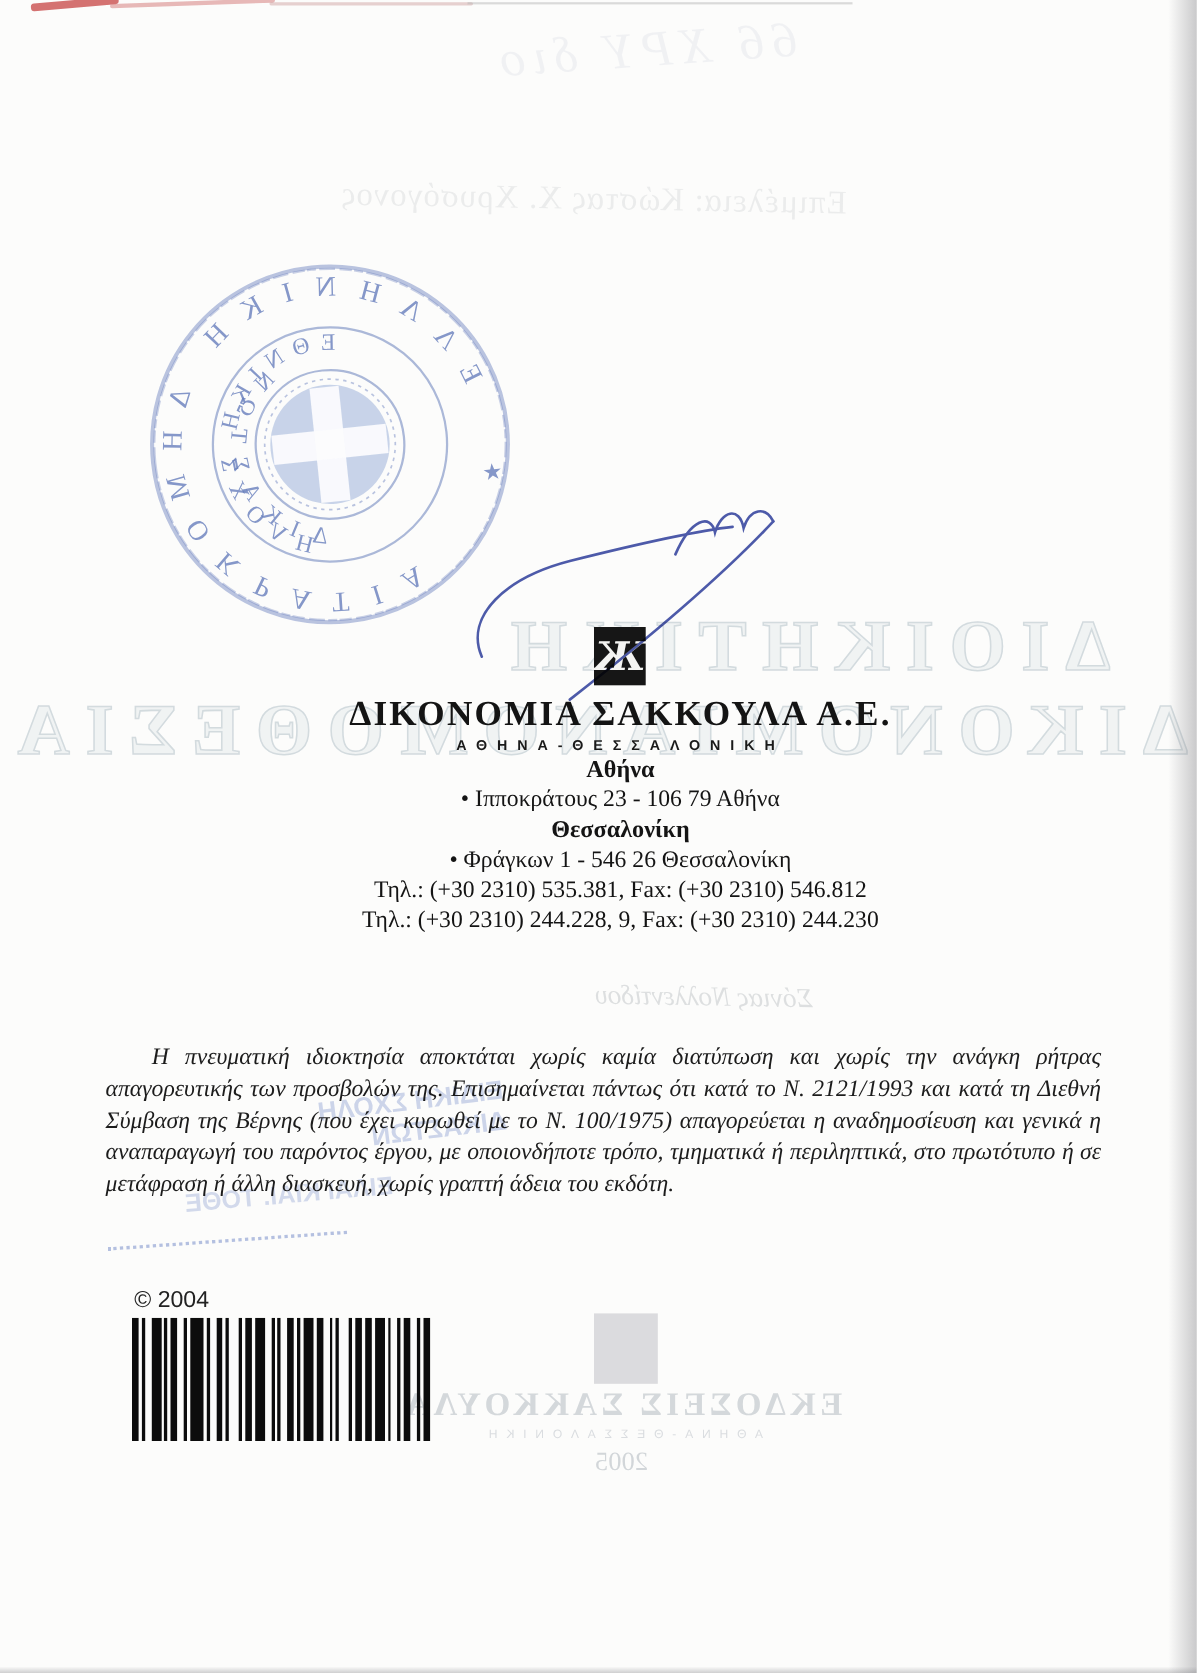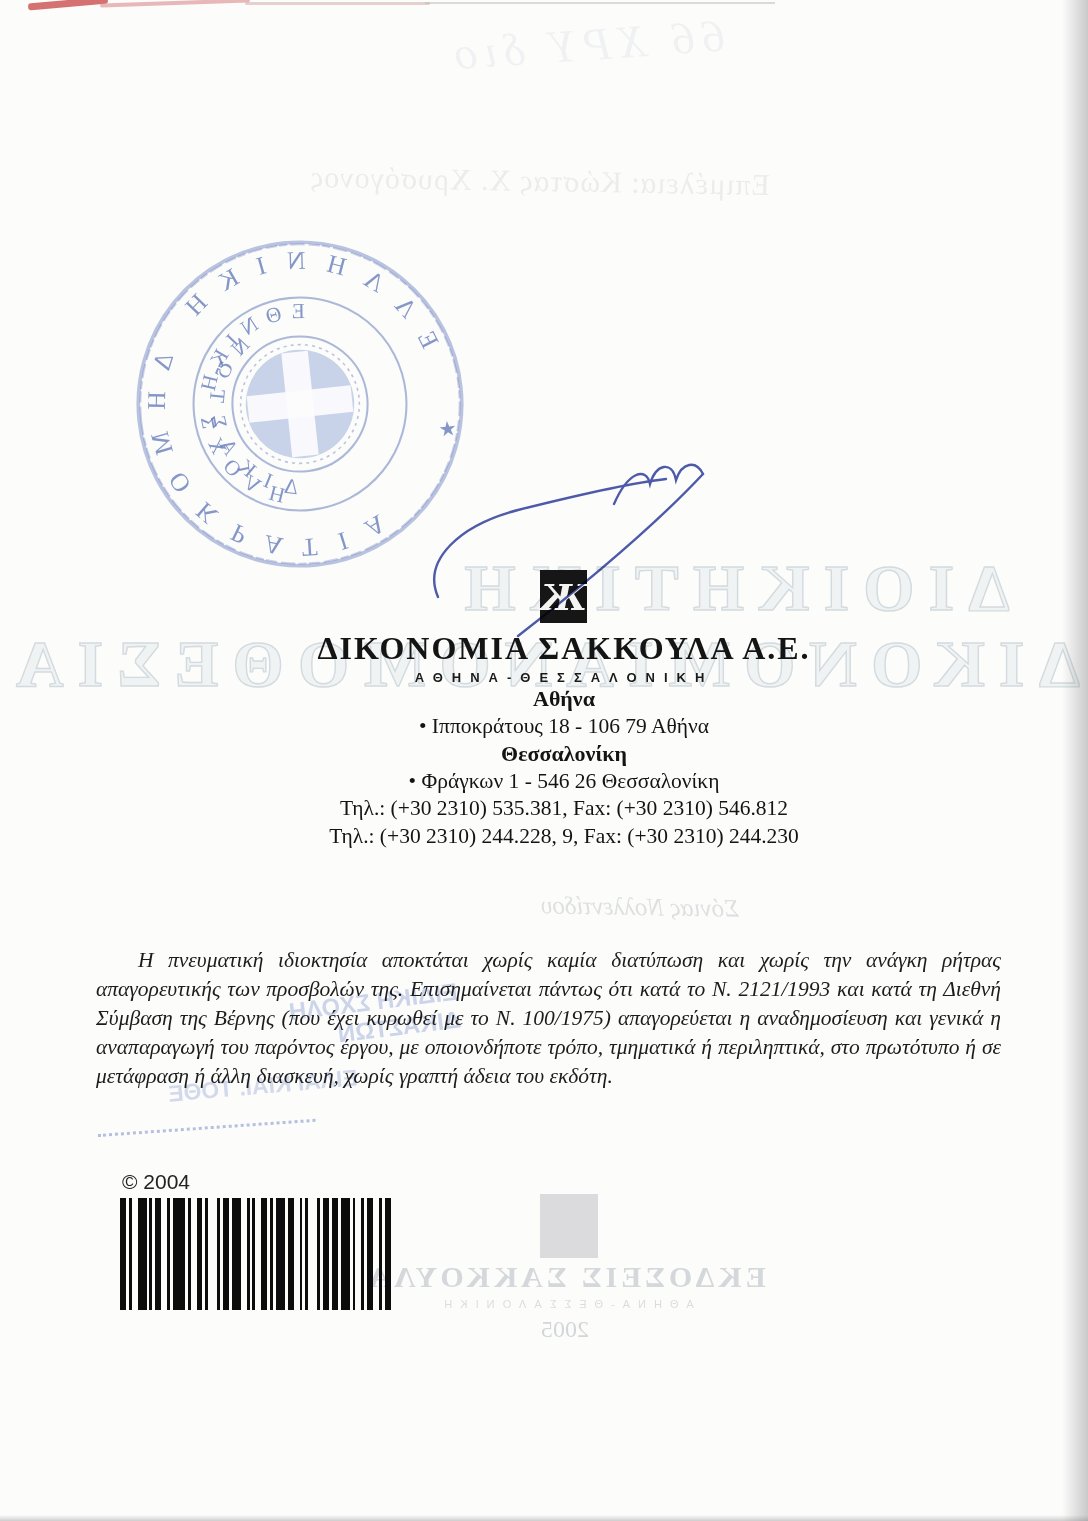--- a/index.html
+++ b/index.html
@@ -124,21 +124,21 @@
 
   <div class="abs logo">
     <span class="logo-glyph">Ж</span>
   </div>
 
   <div class="abs pubblock">
     <div class="pub-name">ΔΙΚΟΝΟΜΙΑ ΣΑΚΚΟΥΛΑ Α.Ε.</div>
     <div class="pub-cities">ΑΘΗΝΑ-ΘΕΣΣΑΛΟΝΙΚΗ</div>
     <div class="addr">
       <div class="b">Αθήνα</div>
-      <div>• Ιπποκράτους 18 - 106 79 Αθήνα</div>
+      <div>• Ιπποκράτους 23 - 106 79 Αθήνα</div>
       <div class="b">Θεσσαλονίκη</div>
       <div>• Φράγκων 1 - 546 26 Θεσσαλονίκη</div>
       <div>Τηλ.: (+30 2310) 535.381, Fax: (+30 2310) 546.812</div>
       <div>Τηλ.: (+30 2310) 244.228, 9, Fax: (+30 2310) 244.230</div>
     </div>
   </div>
 
   <div class="abs notice">Η πνευματική ιδιοκτησία αποκτάται χωρίς καμία διατύπωση και χωρίς την ανάγκη ρήτρας απαγορευτικής των προσβολών της. Επισημαίνεται πάντως ότι κατά το Ν. 2121/1993 και κατά τη Διεθνή Σύμβαση της Βέρνης (που έχει κυρωθεί με το Ν. 100/1975) απαγορεύεται η αναδημοσίευση και γενικά η αναπαραγωγή του παρόντος έργου, με οποιονδήποτε τρόπο, τμηματικά ή περιληπτικά, στο πρωτότυπο ή σε μετάφραση ή άλλη διασκευή, χωρίς γραπτή άδεια του εκδότη.</div>
 
   <div class="abs cyear">© 2004</div>

